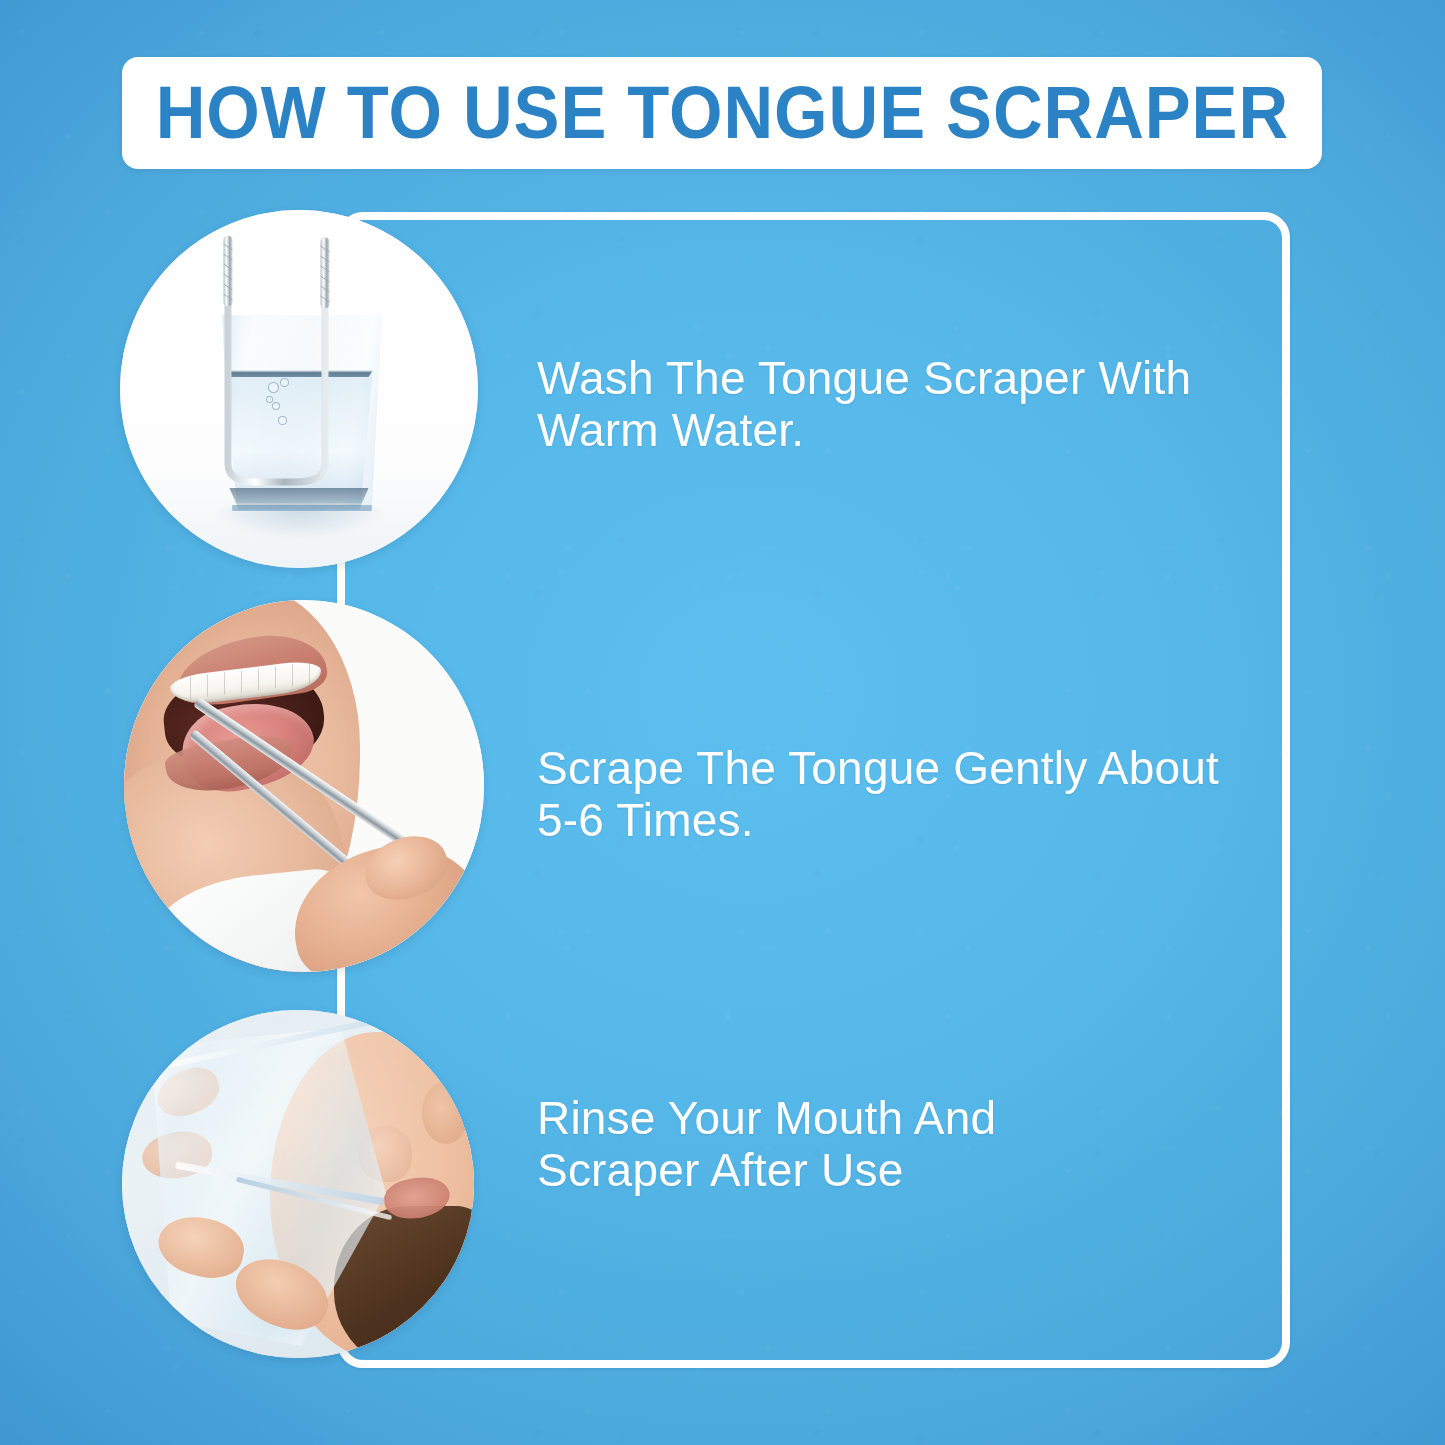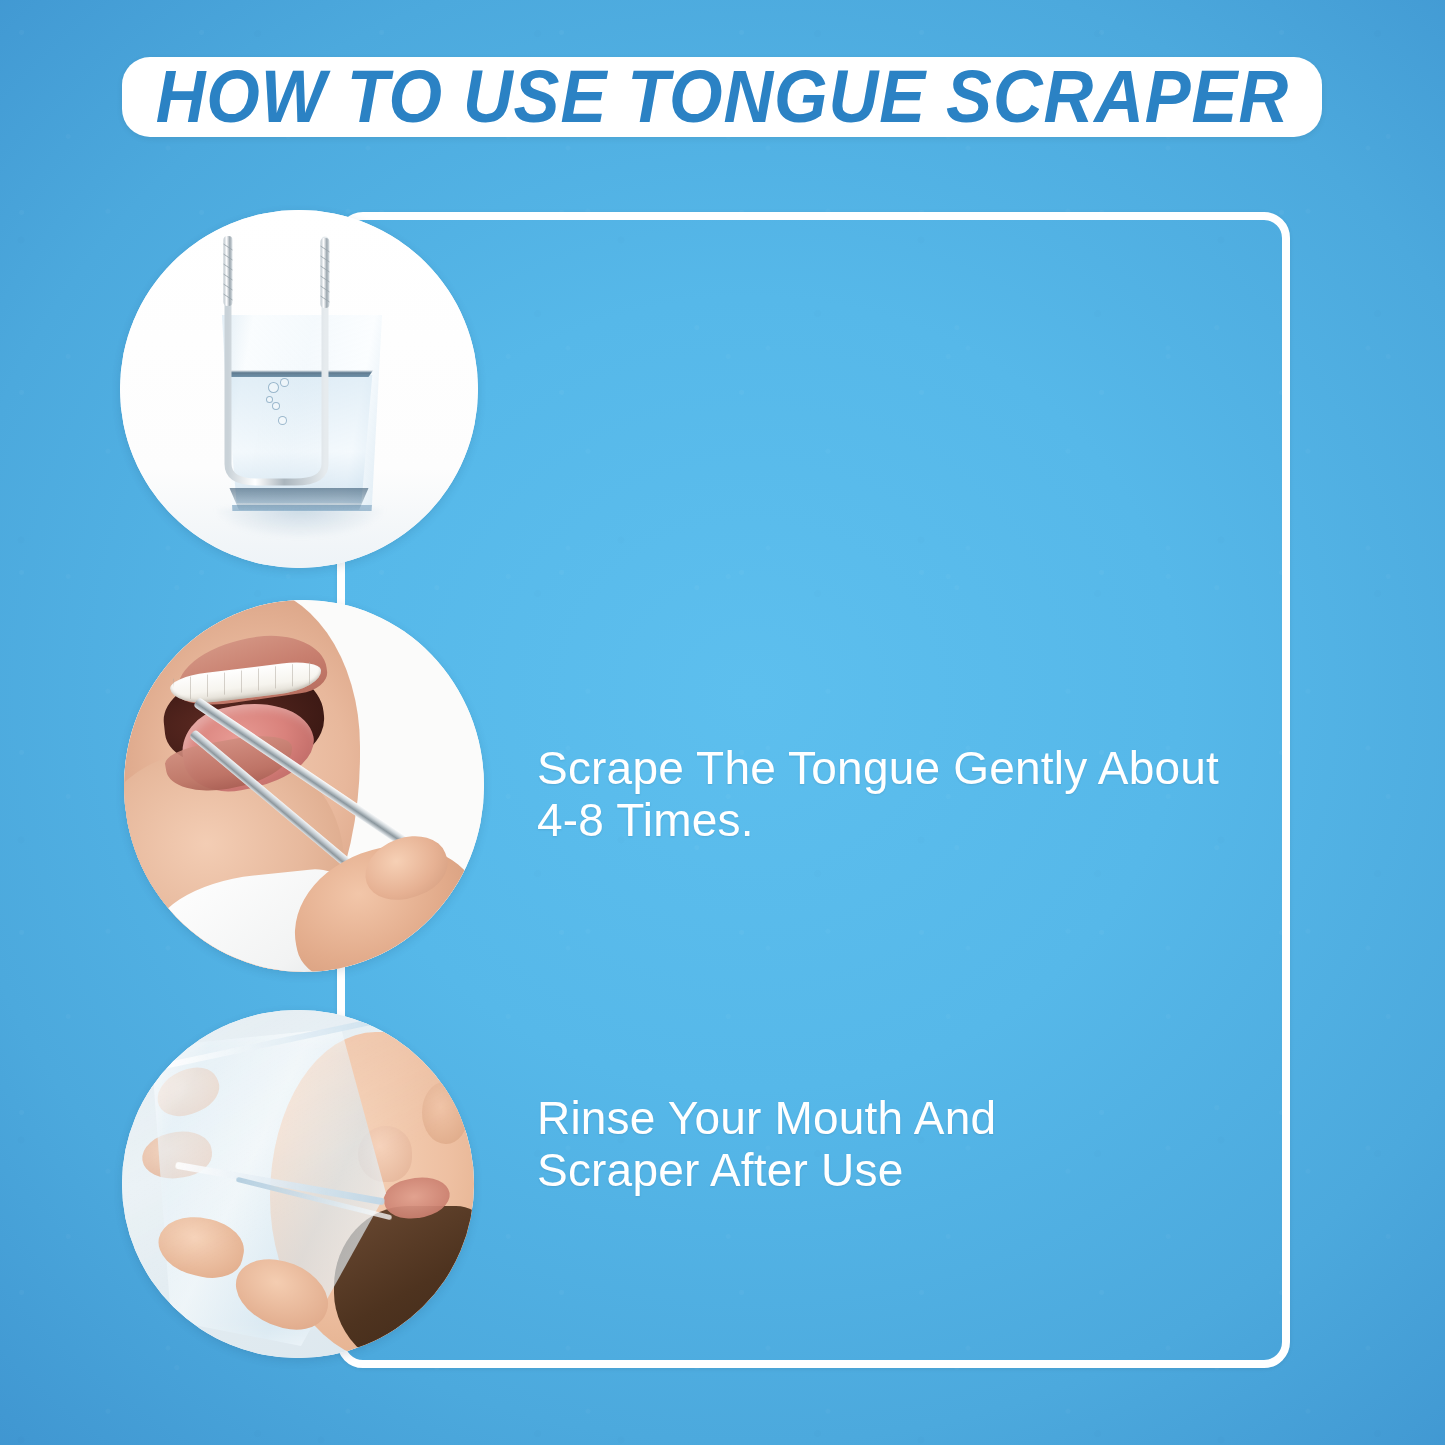--- a/index.html
+++ b/index.html
@@ -31,28 +31,27 @@
       radial-gradient(circle at 45% 88%, rgba(255,255,255,.12) 0 2px, transparent 3px),
       radial-gradient(circle at 7% 80%, rgba(0,0,0,.05) 0 3px, transparent 4px),
       radial-gradient(circle at 92% 12%, rgba(0,0,0,.05) 0 3px, transparent 4px);
     background-size: 180px 180px, 220px 220px, 260px 260px, 200px 200px, 240px 240px, 300px 300px, 280px 280px;
   }
 
   
   #title-banner {
     position: absolute;
     left: 122px; top: 57px;
-    width: 1200px; height: 80px;
+    width: 1200px; height: 112px;
     background: #ffffff;
-    border-radius: 28px;
+    border-radius: 16px;
     display: flex;
     align-items: center;
     justify-content: center;
     box-shadow: 0 2px 6px rgba(0,0,0,.07);
-    font-style: italic;
   }
   #title-text {
     color: #2b82c4;
     font-family: "Liberation Sans Narrow", "Liberation Sans", sans-serif;
     font-weight: bold;
     font-size: 74px;
     letter-spacing: 1px;
     line-height: 1;
     white-space: nowrap;
     transform: scaleX(.93);
@@ -374,37 +373,38 @@
           <line x1="8.5" y1="66" x2="17.5" y2="72"></line>
         <line x1="105.5" y1="18" x2="114.5" y2="24"></line>
           <line x1="105.5" y1="28" x2="114.5" y2="34"></line>
         <line x1="105.5" y1="38" x2="114.5" y2="44"></line>
           <line x1="105.5" y1="48" x2="114.5" y2="54"></line>
         <line x1="105.5" y1="58" x2="114.5" y2="64"></line>
           <line x1="105.5" y1="68" x2="114.5" y2="74"></line>
       </g>
     </svg>
   </div>
+  <div class="step-text" id="step-text-1">Wash The Tongue Scraper With Warm  Water.</div>
 
   <div class="photo-circle" id="circle-scrape">
     <div class="ph" id="c2-bg"></div>
     <div class="ph" id="c2-face"></div>
     <div class="ph" id="c2-chin"></div>
     <div class="ph" id="c2-shirt"></div>
     <div class="ph" id="c2-mouthdark"></div>
     <div class="ph" id="c2-upperlip"></div>
     <div class="ph" id="c2-teeth"></div>
     <div class="ph" id="c2-tongue"></div>
     <div class="ph" id="c2-lowerlip"></div>
     <div class="ph" id="c2-scraper-a"></div>
     <div class="ph" id="c2-scraper-b"></div>
     <div class="ph" id="c2-hand"></div>
     <div class="ph" id="c2-thumb"></div>
   </div>
-  <div class="step-text" id="step-text-2">Scrape The Tongue Gently About 4-8 Times.</div>
+  <div class="step-text" id="step-text-2">Scrape The Tongue Gently About 5-6 Times.</div>
 
   <div class="photo-circle" id="circle-rinse">
     <div class="ph" id="c3-bg"></div>
     <div class="ph" id="c3-face"></div>
     <div class="ph" id="c3-hair"></div>
     <div class="ph" id="c3-ear"></div>
     <div class="ph" id="c3-nose"></div>
     <div class="ph" id="c3-lips"></div>
     <div class="ph" id="c3-finger2"></div>
     <div class="ph" id="c3-finger1"></div>

